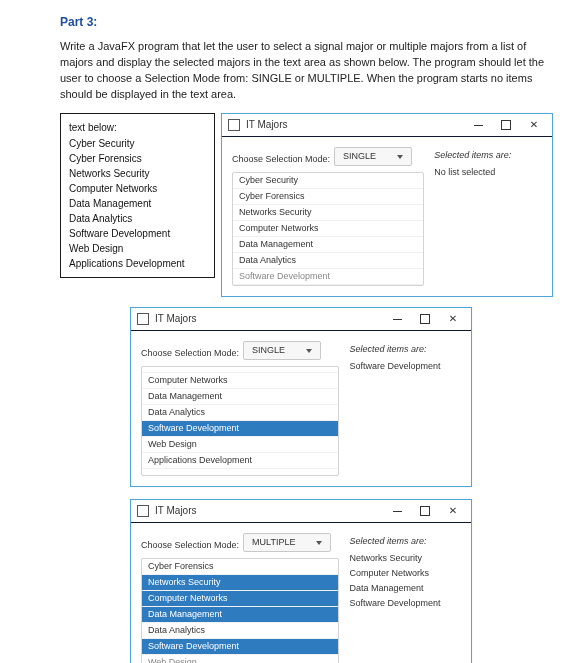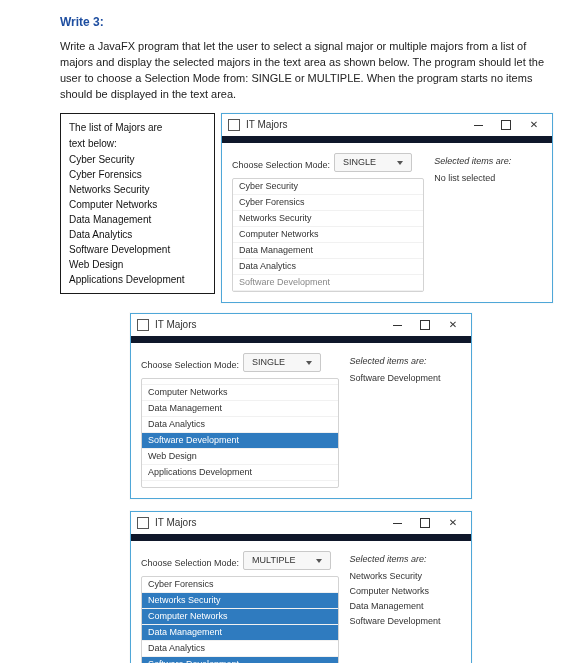--- a/index.html
+++ b/index.html
@@ -55,21 +55,21 @@
   .win.t { width: 330px; }
   .win.b { width: 340px; margin-left: 70px; margin-bottom: 12px; }
 
   .titlebar {
     display: flex;
     align-items: center;
     height: 22px;
     padding: 0 4px 0 6px;
     font-size: 10px;
     color: #333;
-    border-bottom: 7px solid #0f172a;
+    border-bottom: 1px solid #0f172a;
   }
   .titlebar .app-icon {
     width: 10px; height: 10px;
     border: 1px solid #555;
     margin-right: 6px;
     display:inline-block;
   }
   .titlebar .title-text { flex: 1; }
   .win-btns { display: flex; gap: 0; }
   .win-btn {
@@ -139,27 +139,26 @@
   .lv-item.last-fade { color: #888; }
 
   .sel-text-line { margin-bottom: 2px; }
 
 </style>
 </head>
 <body>
 
 <div class="page">
 
-  <div class="part-title">Write 3:</div>
+  <div class="part-title">Part 3:</div>
   <div class="instructions">Write a JavaFX program that let the user to select a signal major or multiple majors from a list of majors and display the selected majors in the text area as shown below. The program should let the user to choose a Selection Mode from: SINGLE or MULTIPLE. When the program starts no items should be displayed in the text area.</div>
 
   <div class="row1">
 
     <div class="majors-box">
-      <div class="hdr">The list of Majors are</div>
       <div class="hdr">text below:</div>
       <div>Cyber Security</div>
       <div>Cyber Forensics</div>
       <div>Networks Security</div>
       <div>Computer Networks</div>
       <div>Data Management</div>
       <div>Data Analytics</div>
       <div>Software Development</div>
       <div>Web Design</div>
       <div>Applications Development</div>

